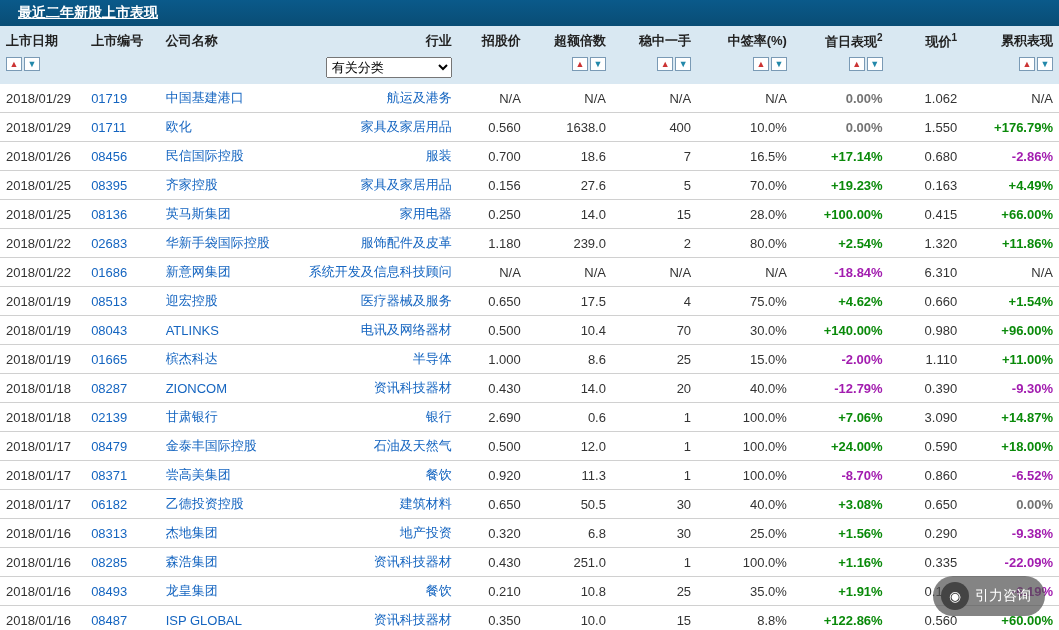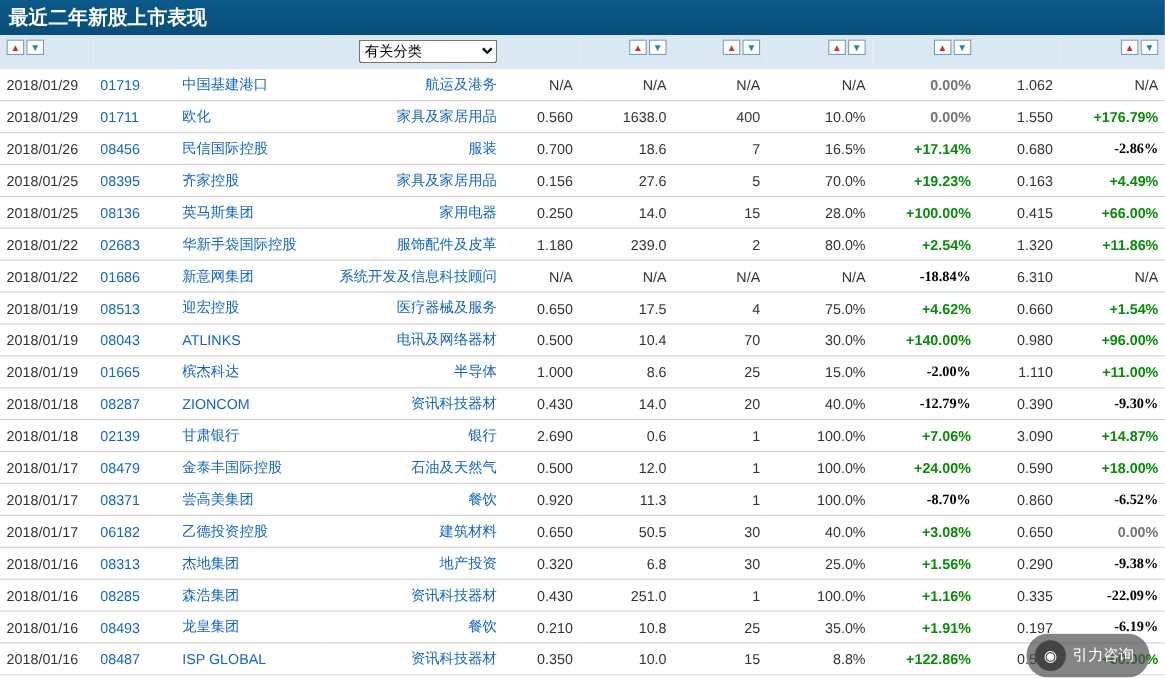--- a/index.html
+++ b/index.html
@@ -1,32 +1,32 @@
 <!DOCTYPE html>
 <html><head>
 <meta charset="utf-8">
 <style>
 * { box-sizing: border-box; margin: 0; padding: 0; }
 body { font-family: Arial, "Microsoft YaHei", sans-serif; font-size: 13px; color: #333; width: 1059px; }
-.title-bar { background: linear-gradient(#0a5a8a, #094d75); color: #fff; font-weight: bold; padding: 4px 8px; font-size: 18px; }
+.title-bar { background: linear-gradient(#0a5a8a, #094d75); color: #fff; font-weight: bold; padding: 4px 18px; font-size: 14px; text-decoration: underline; }
 table { width: 100%; border-collapse: collapse; table-layout: fixed; }
 thead th { background: #d9e8f2; font-weight: bold; text-align: right; padding: 6px 6px 2px; vertical-align: top; font-size: 13px; color: #222; }
 thead th.left { text-align: left; }
 .sort-row td { background: #d9e8f2; padding: 2px 6px 6px; text-align: right; vertical-align: top; }
 .sort-row td.left { text-align: left; }
 .sort-btns { display: inline-flex; gap: 2px; }
 .sort-btns span { width: 16px; height: 14px; border: 1px solid #7a9ab5; background: #fff; display: inline-flex; align-items: center; justify-content: center; cursor: pointer; font-size: 9px; color: #c33; }
 .sort-btns span.down { color: #28a; }
 select.cat { width: 126px; font-size: 13px; padding: 1px; margin-top: 2px; }
 tbody tr { border-bottom: 1px solid #d0d0d0; }
 tbody td { padding: 5px 6px; text-align: right; font-size: 13px; white-space: nowrap; overflow: hidden; }
 tbody td.left { text-align: left; }
 .link { color: #1565c0; }
 .pos { color: #0a8a0a; font-weight: bold; }
-.neg { color: #000000; font-weight: bold; font-family: Liberation Serif, serif; }
+.neg { color: #a21caf; font-weight: bold; }
 .zero { color: #737373; font-weight: bold; }
 .sup { font-size: 10px; vertical-align: super; }
 .watermark { position: fixed; right: 14px; bottom: 14px; background: rgba(80,80,80,0.7); color: #fff; border-radius: 20px; padding: 6px 14px 6px 8px; display: flex; align-items: center; gap: 6px; font-size: 14px; }
 .watermark .av { width: 28px; height: 28px; background: #444; border-radius: 50%; display: flex; align-items: center; justify-content: center; font-size: 14px; }
 </style>
 </head>
 <body>
 
 <div class="title-bar">
   <span>最近二年新股上市表现</span>
@@ -40,20 +40,33 @@
       <col style="width:150px">
 <col style="width:65px">
       <col style="width:80px">
       <col style="width:80px">
       <col style="width:90px">
 <col style="width:90px">
       <col style="width:70px">
       <col style="width:90px">
 </colgroup>
 <thead>
+<tr>
+  <th class="left">上市日期</th>
+  <th class="left">上市编号</th>
+  <th class="left">公司名称</th>
+  <th>行业</th>
+  <th>招股价</th>
+  <th>超额倍数</th>
+  <th>稳中一手</th>
+  <th>中签率(%)</th>
+  <th><span>首日表现</span><span class="sup">2</span></th>
+  <th><span>现价</span><span class="sup">1</span></th>
+  <th>累积表现</th>
+</tr>
 <tr class="sort-row">
   <td class="left"><span class="sort-btns">
             <span>▲</span>
             <span class="down">▼</span>
           </span></td>
   <td class="left"></td>
   <td class="left"></td>
   <td><select class="cat"><option>有关分类</option></select></td>
   <td></td>
   <td><span class="sort-btns">

